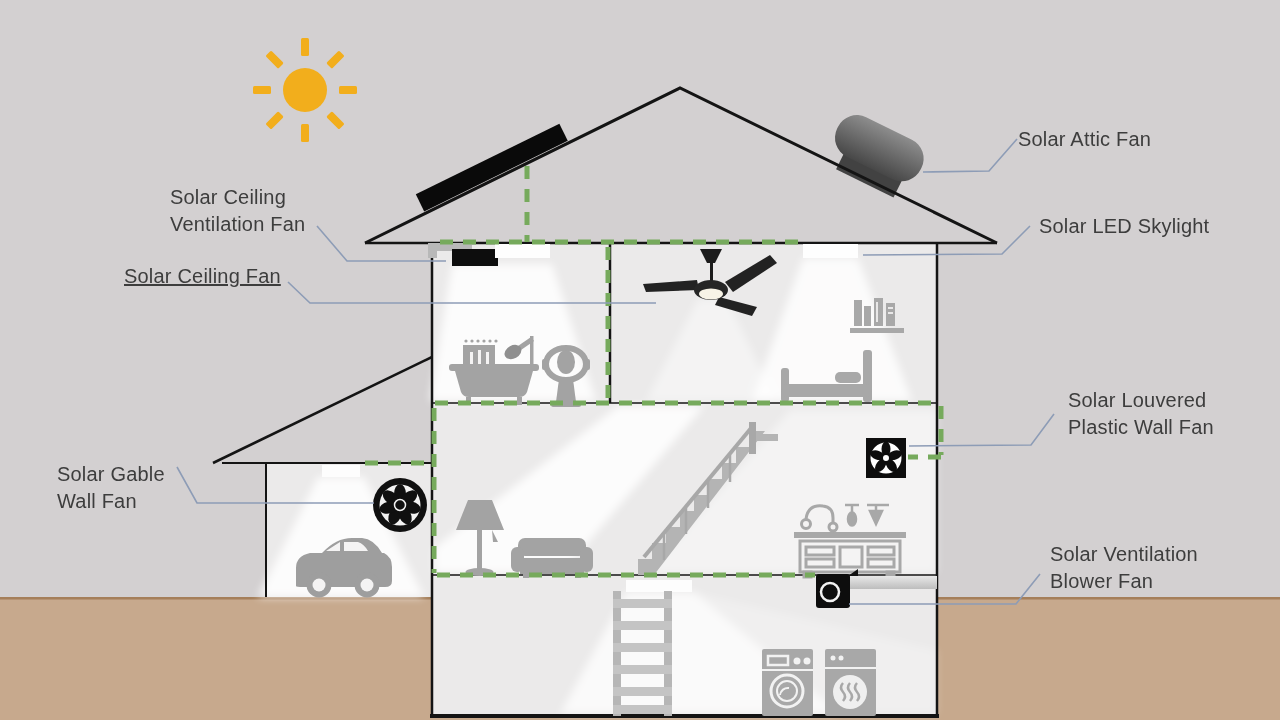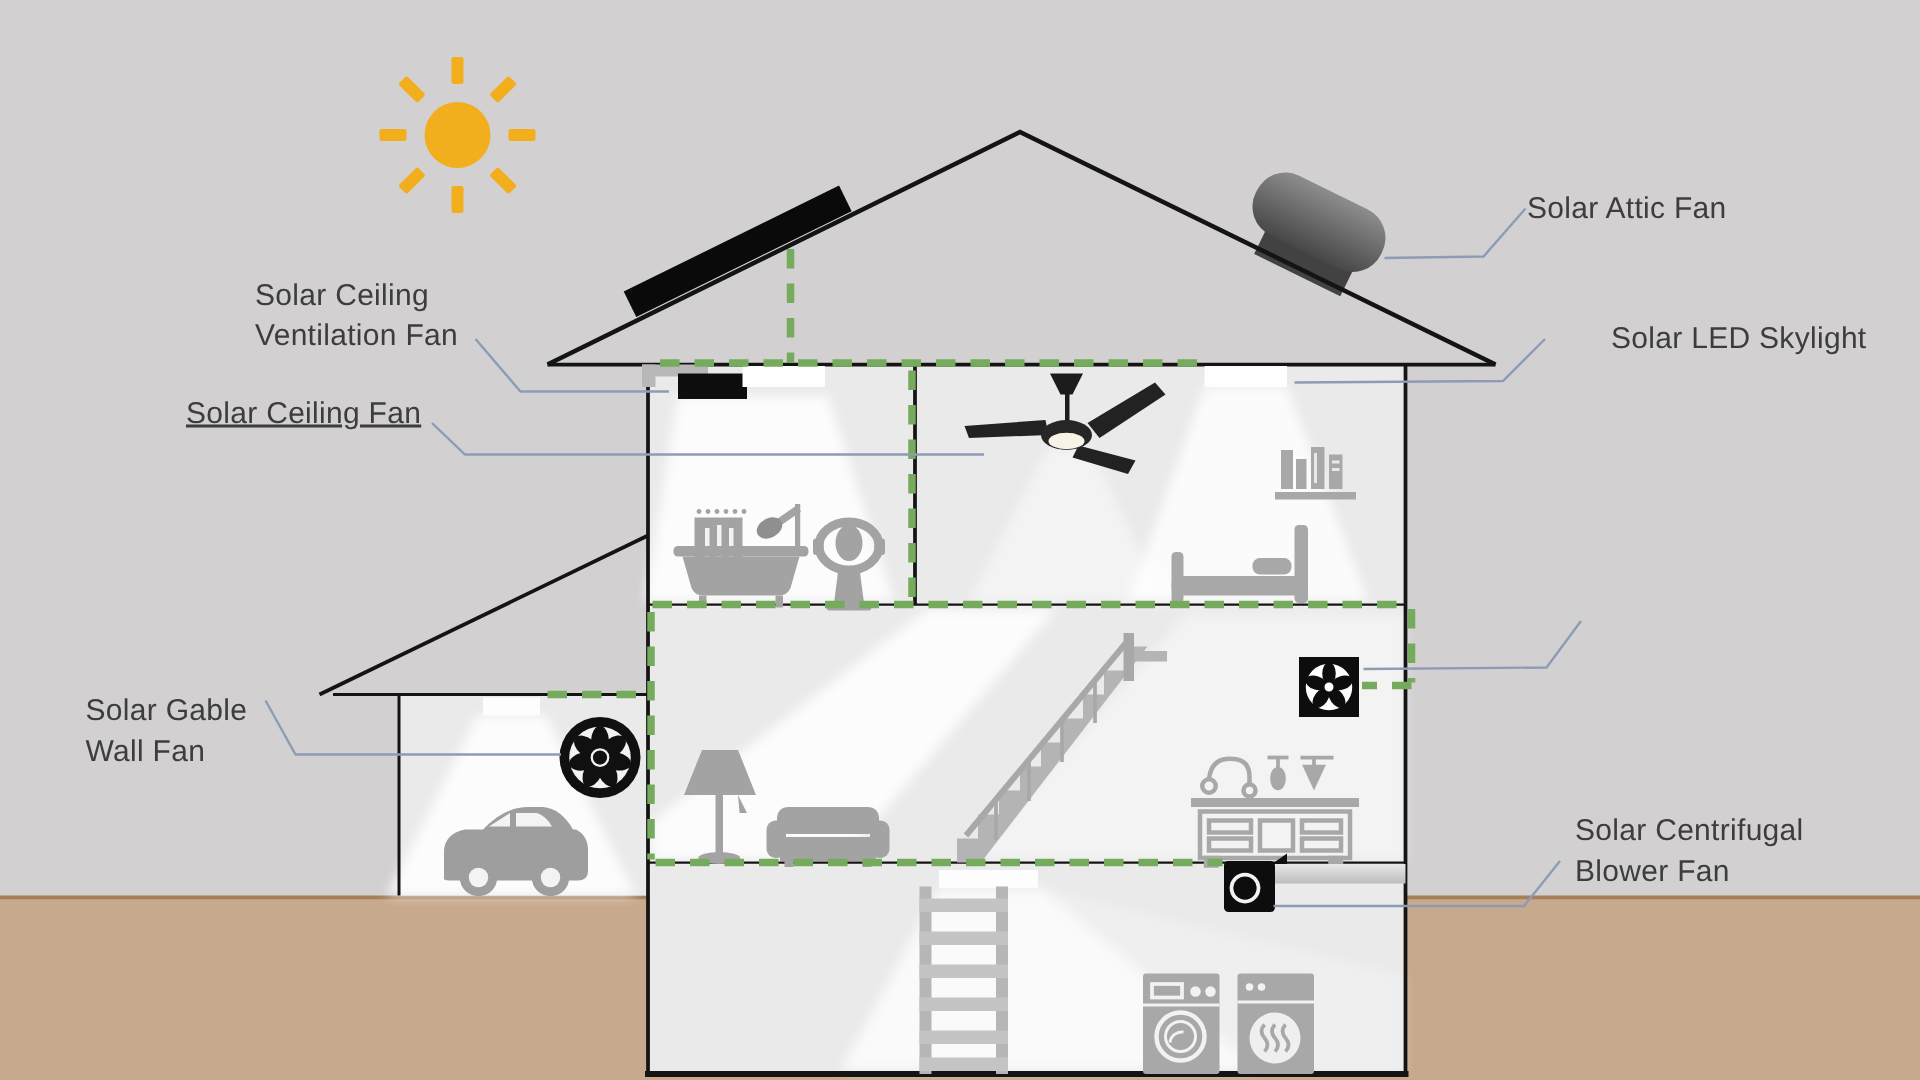--- a/index.html
+++ b/index.html
@@ -304,22 +304,24 @@
     <polyline points="863,255 1002,254 1030,226"></polyline>
     <polyline points="446,261 347,261 317,226"></polyline>
     <polyline points="656,303 310,303 288,282"></polyline>
     <polyline points="374,503 197,503 177,467"></polyline>
     <polyline points="909,446 1031,445 1054,414"></polyline>
     <polyline points="849,604 1016,604 1040,574"></polyline>
   </g>
 </svg>
 
 <div class="label" style="left:1018px;top:126px;">Solar Attic Fan</div>
-<div class="label" style="left:1039px;top:213px;margin-left:35px;">Solar LED Skylight</div>
+<div class="label" style="left:1039px;top:213px;">Solar LED Skylight</div>
 <div class="label" style="left:170px;top:184px;">Solar Ceiling
 Ventilation Fan</div>
 <div class="label" style="left:124px;top:263px;text-decoration:underline;">Solar Ceiling Fan</div>
 <div class="label" style="left:57px;top:441px;margin-top:20px;">Solar Gable
 Wall Fan</div>
-<div class="label" style="left:1050px;top:541px;">Solar Centrifugal
+<div class="label" style="left:1068px;top:387px;">Solar Louvered
+Plastic Wall Fan</div>
+<div class="label" style="left:1050px;top:541px;">Solar Ventilation
 Blower Fan</div>
 
 </div>
 
 </body></html>

